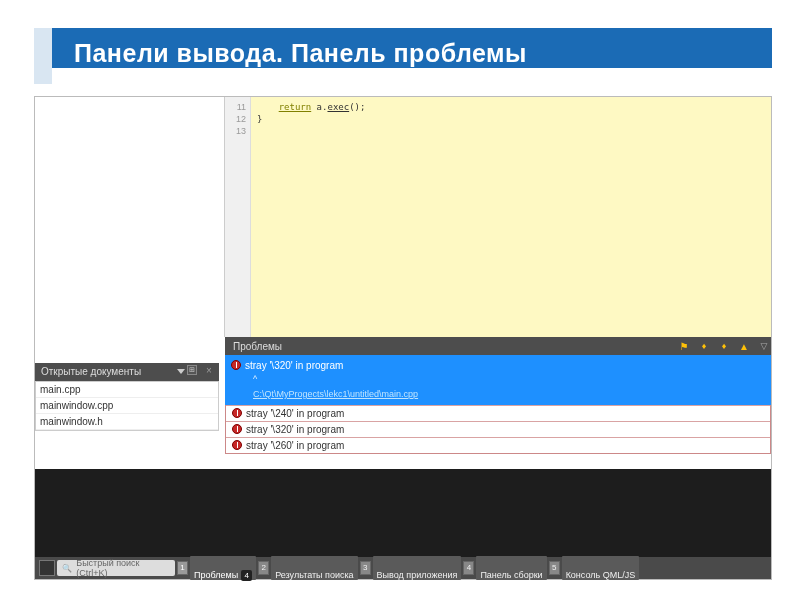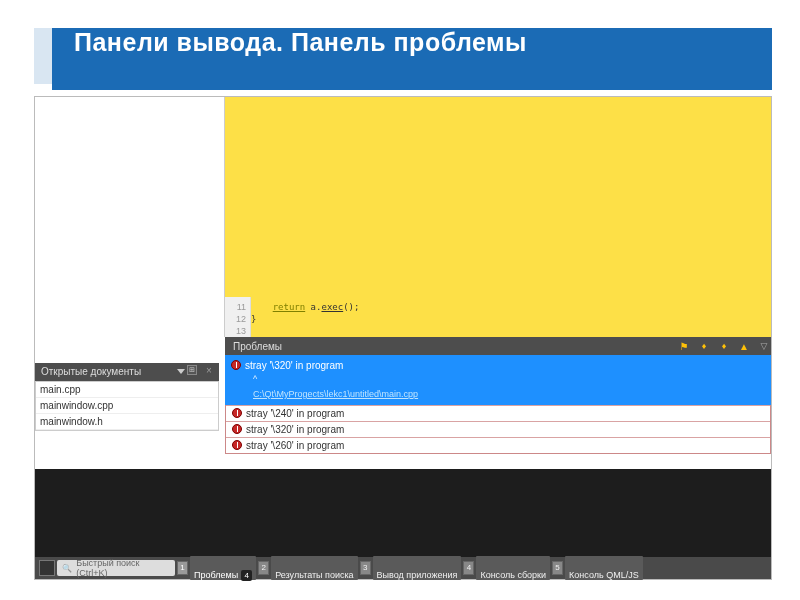--- a/index.html
+++ b/index.html
@@ -1,29 +1,29 @@
 <!DOCTYPE html>
 <html><head>
 <meta charset="utf-8">
 <style>
   * { box-sizing: border-box; margin: 0; padding: 0; }
   body { font-family: Tahoma, Arial, sans-serif; background: #fff; width: 800px; height: 600px; overflow: hidden; }
   .slide { width: 800px; height: 600px; position: relative; background: #fff; }
 
-  .title-bar { position: absolute; top: 28px; left: 52px; right: 28px; height: 62px; background: #1b6bb5; display: flex; align-items: flex-start; padding-left: 22px; }
+  .title-bar { position: absolute; top: 28px; left: 52px; right: 28px; height: 40px; background: #1b6bb5; display: flex; align-items: flex-end; padding-left: 22px; }
   .title-bar h1 { color: #fff; font-size: 25px; font-weight: bold; letter-spacing: 0.5px; }
   .title-bar-edge { position: absolute; left: 34px; top: 28px; width: 18px; height: 56px; background: #d9e6f2; }
 
   .ide-frame { position: absolute; left: 34px; top: 96px; right: 28px; bottom: 20px; border: 1px solid #bbb; background: #fff; }
 
   
-  .code-area { position: absolute; left: 190px; top: 0; right: 0; height: 240px; background: #fde047; display: flex; align-items: flex-end; }
+  .code-area { position: absolute; left: 190px; top: 0; right: 0; height: 240px; background: #fef9c3; display: flex; }
   .gutter { width: 26px; background: #f0f0f0; border-right: 1px solid #ddd; font-size: 9px; color: #999; text-align: right; padding-top: 4px; }
   .gutter div { padding: 0 4px; height: 12px; line-height: 12px; }
-  .code-text { padding-top: 4px; font-family: Consolas, monospace; font-size: 9px; color: #333; }
+  .code-text { padding-top: 4px; padding-left: 6px; font-family: Consolas, monospace; font-size: 9px; color: #333; }
   .code-line { height: 12px; line-height: 12px; white-space: pre; }
   .kw { color: #808000; text-decoration: underline; }
   .fn { text-decoration: underline; color: #333; }
 
   .code-left-border { position: absolute; left: 189px; top: 0; width: 1px; height: 240px; background: #ccc; }
 
   
   .sidebar { position: absolute; left: 0; top: 266px; width: 184px; }
   .sidebar-header { background: #4d4d4d; color: #ddd; font-size: 10px; height: 18px; line-height: 18px; padding-left: 6px; position: relative; }
   .sidebar-header .tools { position: absolute; right: 4px; top: 2px; display: flex; gap: 2px; }
@@ -159,21 +159,21 @@
       <div class="tab-btn">
           <span class="num">2</span>
           <span class="tab-label">Результаты поиска</span>
         </div>
       <div class="tab-btn">
           <span class="num">3</span>
           <span class="tab-label">Вывод приложения</span>
         </div>
       <div class="tab-btn">
           <span class="num">4</span>
-          <span class="tab-label">Консоль сборки</span>
+          <span class="tab-label">Панель сборки</span>
         </div>
       <div class="tab-btn">
           <span class="num">5</span>
           <span class="tab-label">Консоль QML/JS</span>
         </div>
     </div>
 
   </div>
 </div>
 

